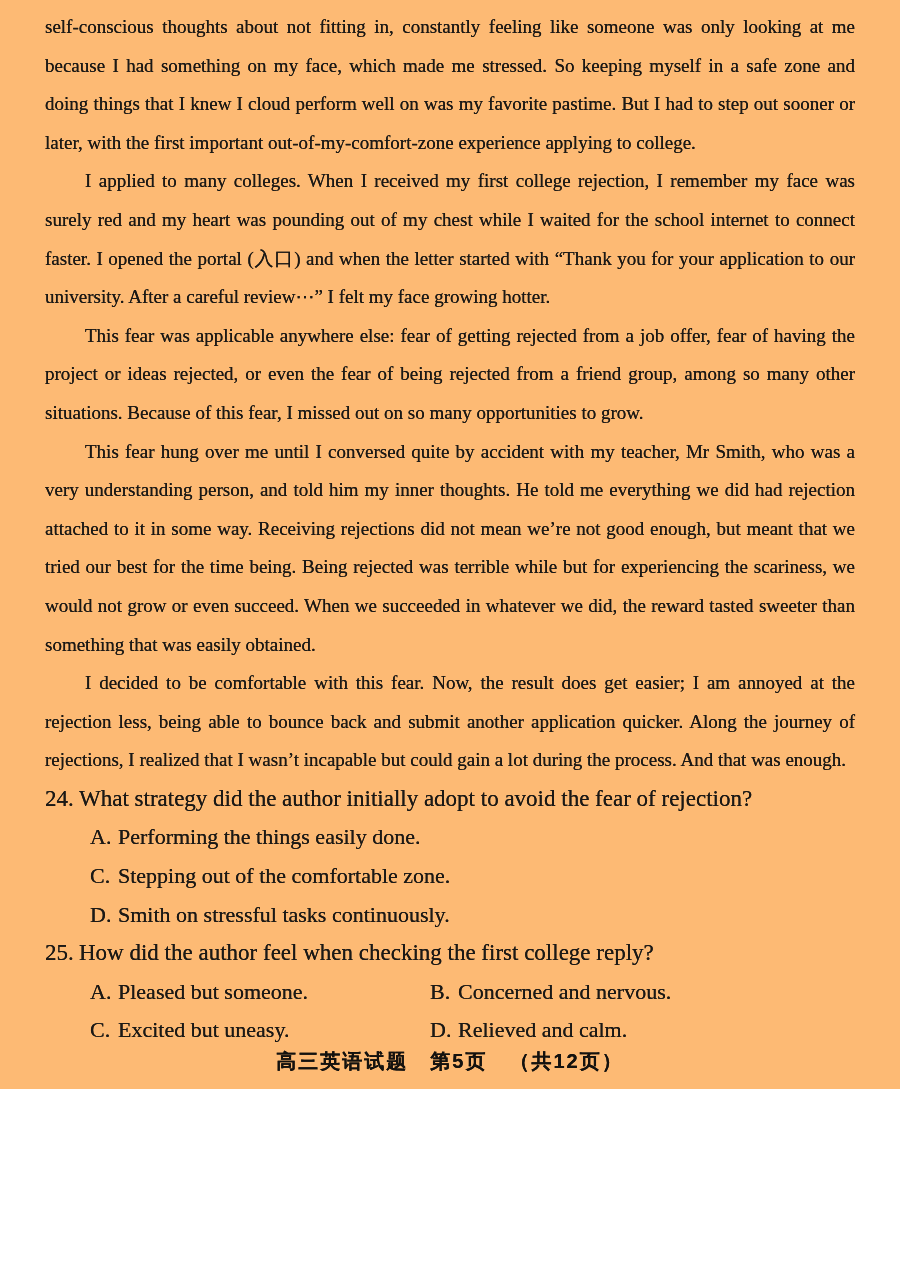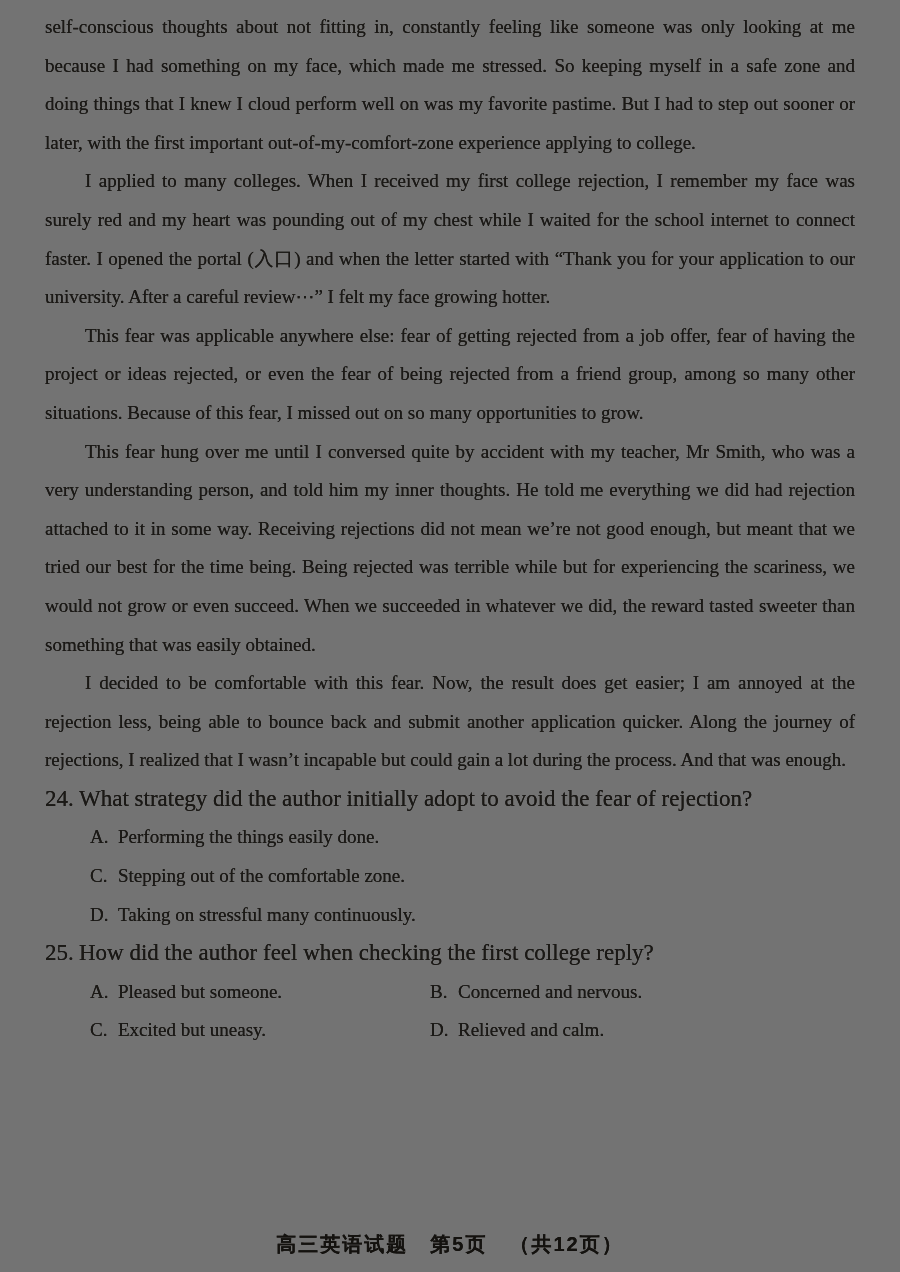--- a/index.html
+++ b/index.html
@@ -3,23 +3,23 @@
 <meta charset="utf-8">
 <style>
   html, body {
     margin: 0;
     padding: 0;
     background: #ffffff;
   }
   .page {
     position: relative;
     width: 900px;
-    height: 1272px;
+    height: 1089px;
     box-sizing: border-box;
-    background: #737373;
+    background: #fdba74;
     color: #1b1916;
     padding: 8px 45px 16px 45px;
     overflow: hidden;
     font-family: "Liberation Serif", "DejaVu Serif", serif;
     text-shadow: 0 0 0.5px currentColor; 
   }
   .passage p.para {
     margin: 0;
     font-size: 19px;
     line-height: 38.6px;
@@ -29,21 +29,21 @@
 
   .question { margin: 0; }
   .q-stem {
     font-size: 23px;
     line-height: 38.6px;
     white-space: nowrap;
   }
   .q-num { display: inline-block; min-width: 34px; }
   .opts-single { padding-left: 45px; }
   .opt {
-    font-size: 19px;
+    font-size: 22px;
     line-height: 38.6px;
     white-space: nowrap;
   }
   .opt-label { display: inline-block; min-width: 28px; }
   .opts-grid {
     padding-left: 45px;
     display: grid;
     grid-template-columns: 340px auto;
   }
   .page-footer {
@@ -77,21 +77,21 @@
       <span class="q-num">24.</span><span class="q-text">What strategy did the author initially adopt to avoid the fear of rejection?</span>
     </div>
     <div class="opts-single">
       <div class="opt">
         <span class="opt-label">A.</span><span class="opt-text">Performing the things easily done.</span>
       </div>
       <div class="opt">
         <span class="opt-label">C.</span><span class="opt-text">Stepping out of the comfortable zone.</span>
       </div>
       <div class="opt">
-        <span class="opt-label">D.</span><span class="opt-text">Taking on stressful many continuously.</span>
+        <span class="opt-label">D.</span><span class="opt-text">Smith on stressful tasks continuously.</span>
       </div>
     </div>
   </section>
 
   <section class="question">
     <div class="q-stem">
       <span class="q-num">25.</span><span class="q-text">How did the author feel when checking the first college reply?</span>
     </div>
     <div class="opts-grid">
       <div class="opt">

